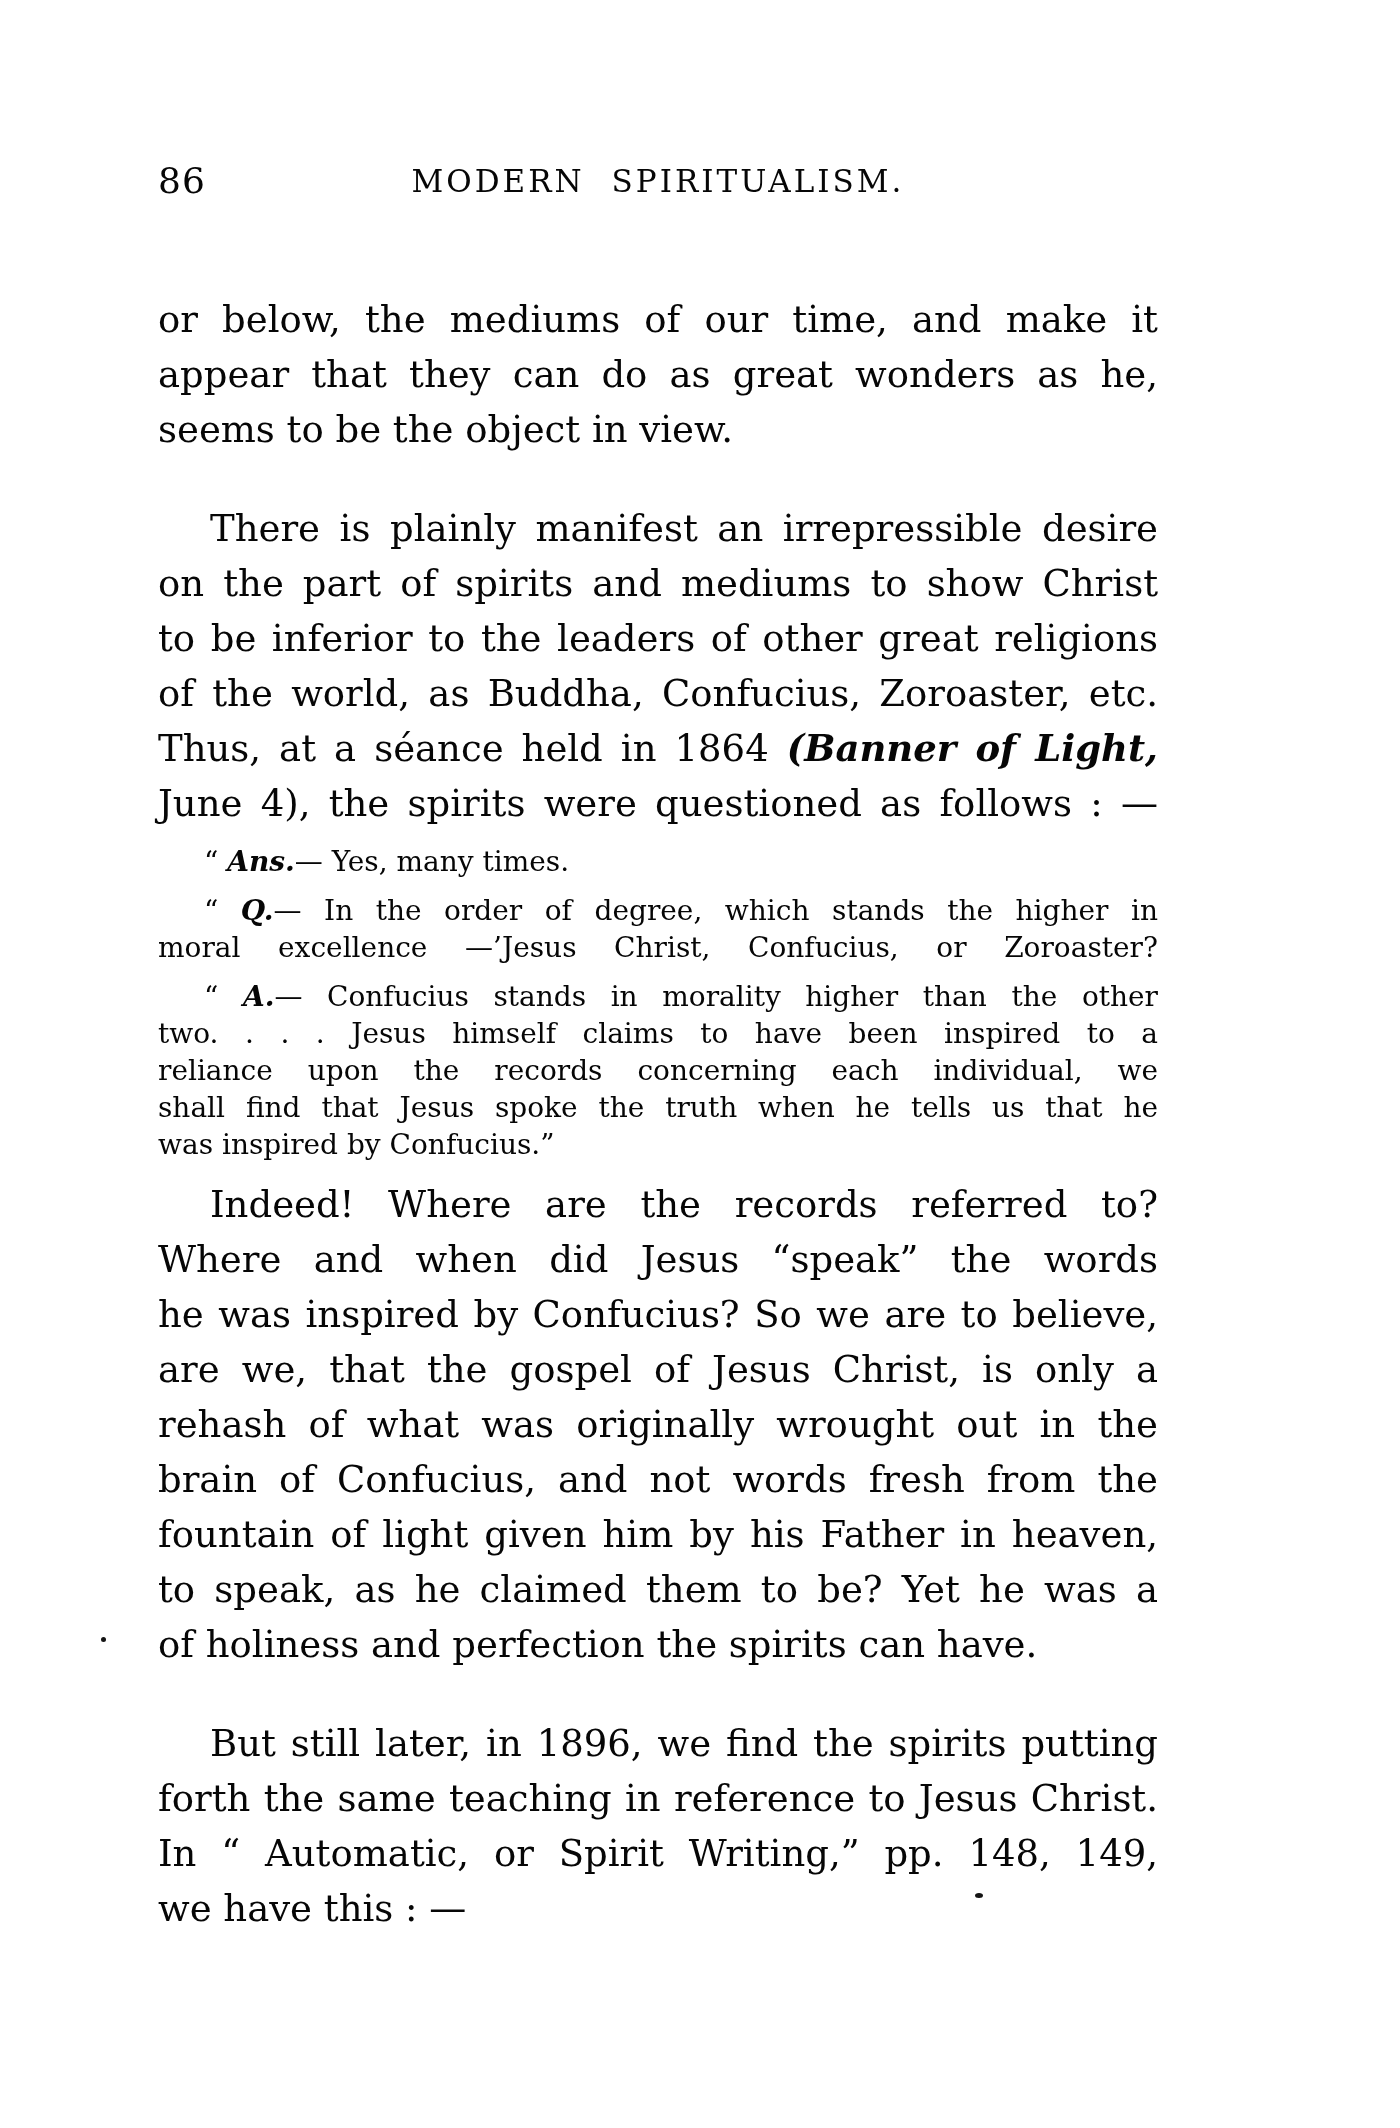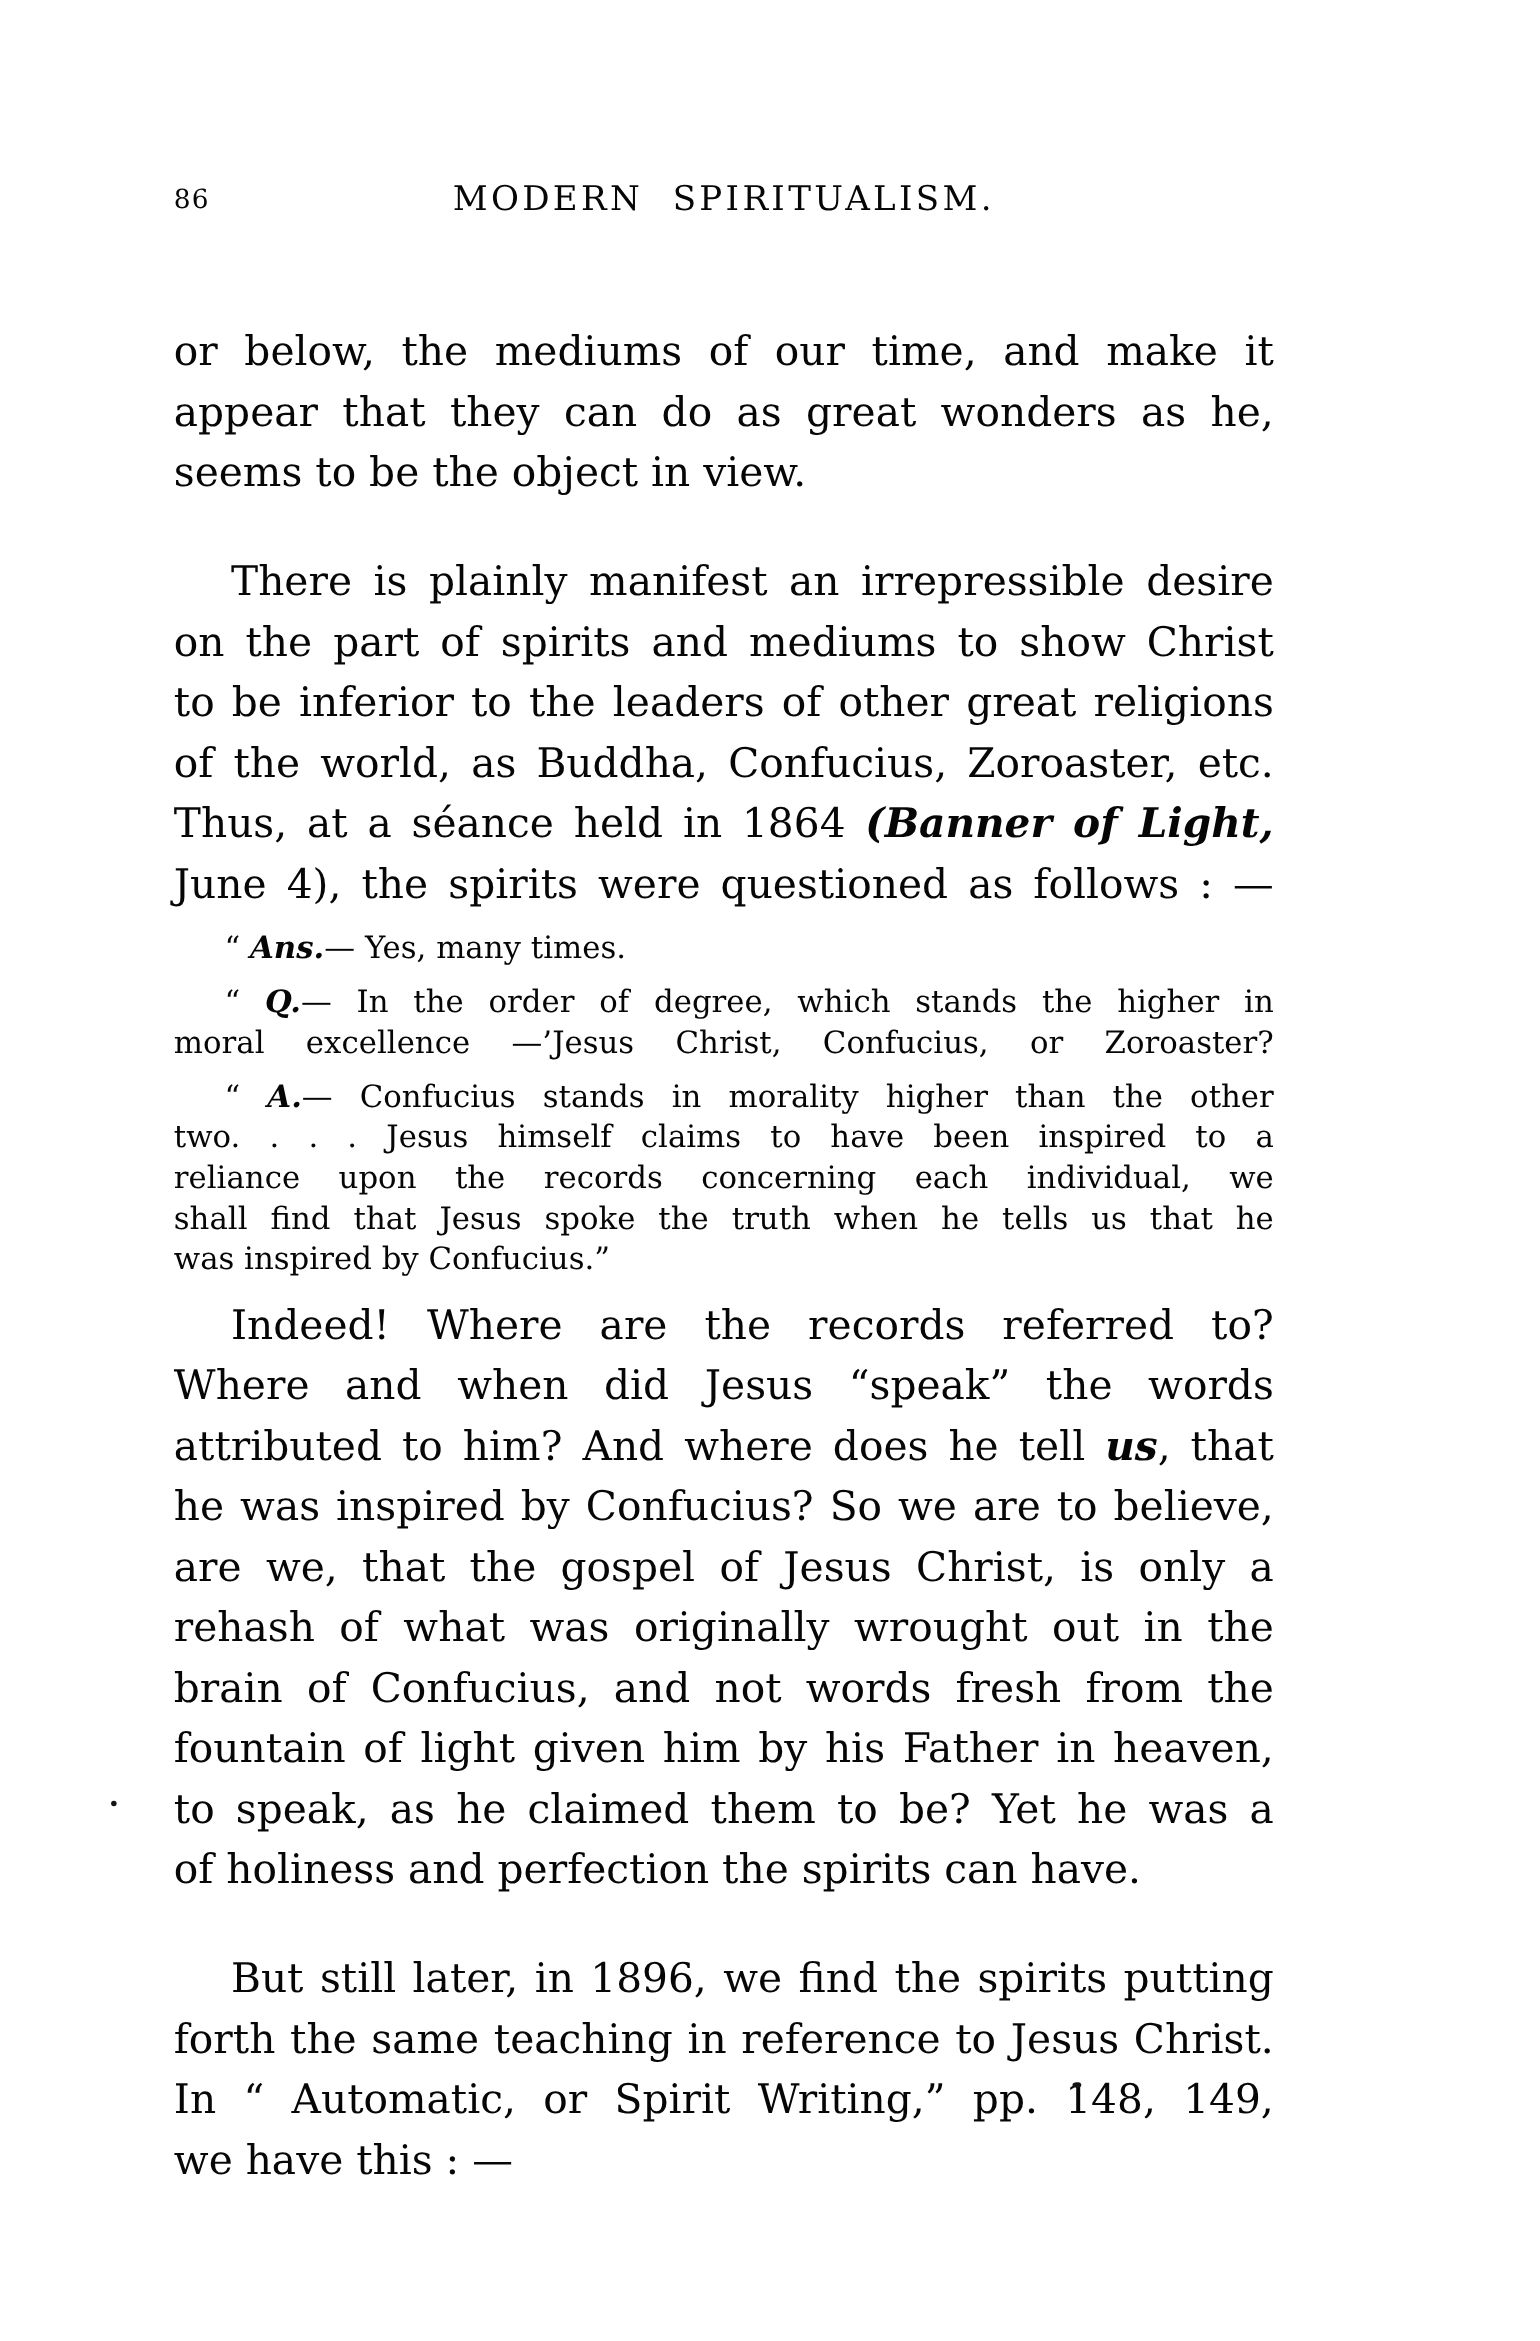--- a/index.html
+++ b/index.html
@@ -11,21 +11,21 @@
     font-family:"DejaVu Serif", serif;
     overflow:hidden;
   }
   .scan-header{
     position:absolute;
     top:163px;left:158px;width:1000px;
     display:flex;align-items:baseline;
   }
   .page-number{
     position:absolute;left:0;top:0;
-    font-size:24px;line-height:36px;
+    font-size:36px;line-height:36px;
     letter-spacing:1px;
   }
   .running-title{
     width:100%;
     text-align:center;
     font-size:31px;line-height:36px;
     letter-spacing:3px;
     word-spacing:14px;
     white-space:nowrap;
   }
@@ -97,21 +97,20 @@
       <div class="quote-block indent">
         <div class="line fill"><span>“ </span><i>A.</i><span>— Confucius stands in morality higher than the other</span></div>
         <div class="line fill"><span>two. . . . Jesus himself claims to have been inspired to a</span></div>
         <div class="line fill"><span>reliance upon the records concerning each individual, we</span></div>
         <div class="line fill"><span>shall find that Jesus spoke the truth when he tells us that he</span></div>
         <div class="line"><span>was inspired by Confucius.”</span></div>
       </div>
       <div class="body-block indent">
         <div class="line fill"><span>Indeed! Where are the records referred to?</span></div>
         <div class="line fill"><span>Where and when did Jesus “speak” the words</span></div>
-        <div class="line fill"><span>attributed to him? And where does he tell </span><i>us</i><span>, that</span></div>
         <div class="line fill"><span>he was inspired by Confucius? So we are to believe,</span></div>
         <div class="line fill"><span>are we, that the gospel of Jesus Christ, is only a</span></div>
         <div class="line fill"><span>rehash of what was originally wrought out in the</span></div>
         <div class="line fill"><span>brain of Confucius, and not words fresh from the</span></div>
         <div class="line fill"><span>fountain of light given him by his Father in heaven,</span></div>
         <div class="line fill"><span>to speak, as he claimed them to be? Yet he was a</span></div>
         <div class="line"><span>of holiness and perfection the spirits can have.</span></div>
       </div>
       <div class="body-block indent">
         <div class="line fill"><span>But still later, in 1896, we find the spirits putting</span></div>

